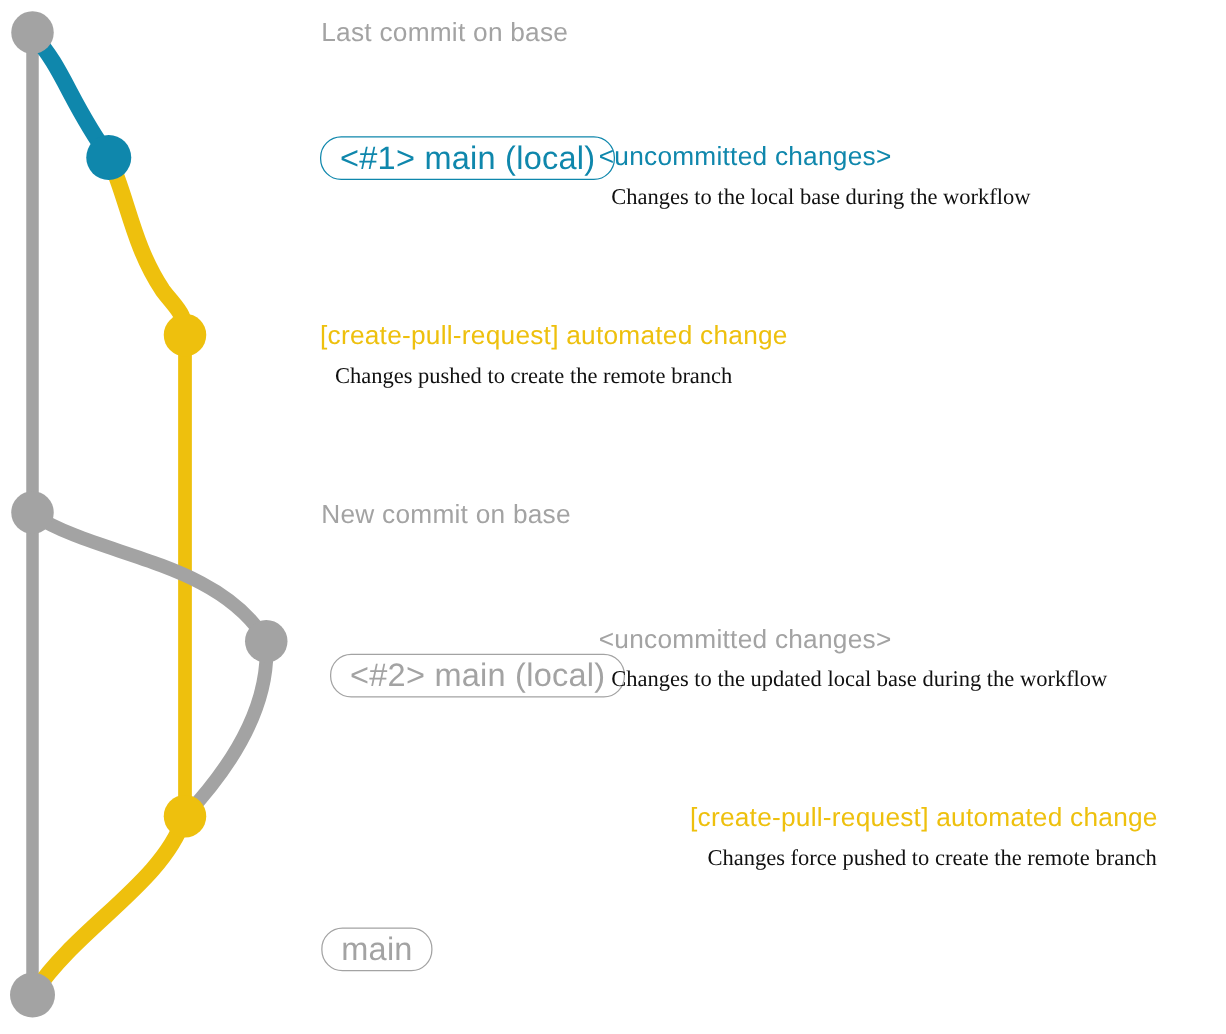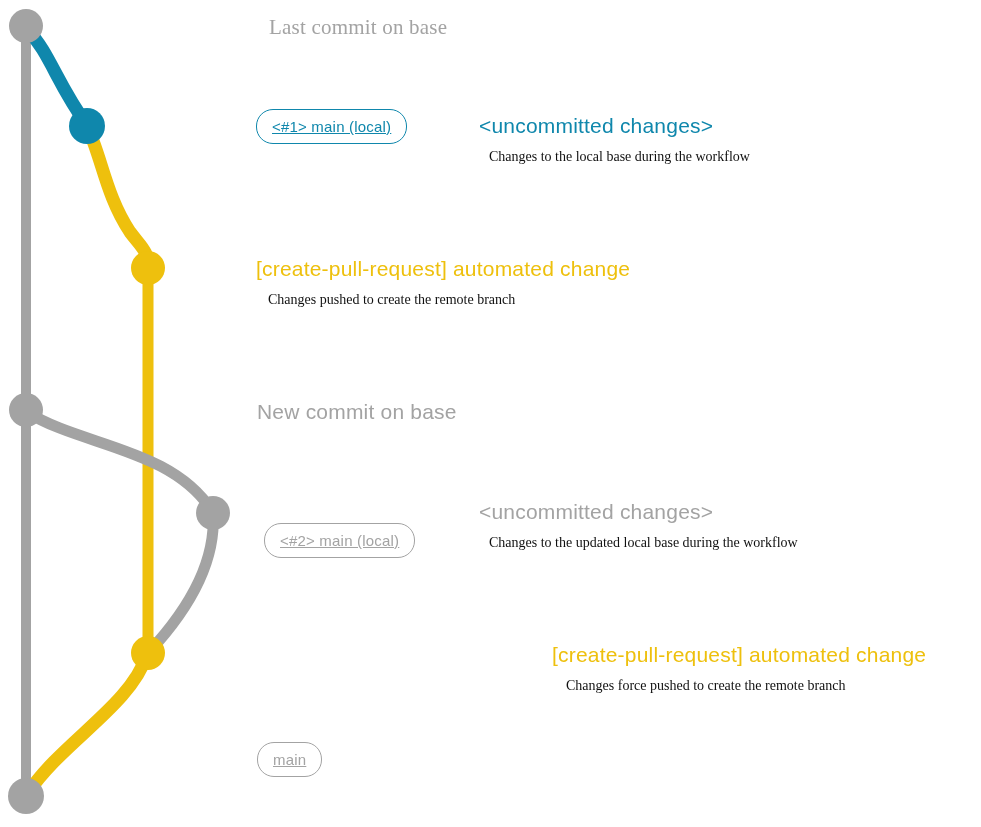--- a/index.html
+++ b/index.html
@@ -11,33 +11,32 @@
     font-family: "Liberation Sans", sans-serif;
     overflow: hidden;
   }
   .abs { position: absolute; white-space: nowrap; }
   .sans-title { font-size: 21px; line-height: 26px; letter-spacing: 0.2px; }
   .gray   { color: var(--gray); }
   .blue   { color: var(--blue); }
   .yellow { color: var(--yellow); }
   .serif-note {
     font-family: "Liberation Serif", serif;
-    font-size: 14px;
+    font-size: 18px;
     line-height: 22px;
     color: var(--ink);
   }
   .badge {
     display: inline-block;
-    font-size: 15px;
+    font-size: 26px;
     line-height: 25px;
     padding: 4px 15px;
     border: 1.5px solid;
     border-radius: 17px;
     letter-spacing: 0.2px;
-    text-decoration: underline;
   }
   .badge.gray   { border-color: var(--gray); }
   .badge.blue   { border-color: var(--blue); }
   .badge.yellow { border-color: var(--yellow); }
   svg .round { stroke-linecap: round; fill: none; }
 </style>
 </head>
 <body>
 
 <div class="stage">
@@ -60,21 +59,21 @@
 
     <circle cx="26" cy="26" r="17" fill="var(--gray)"></circle>
     <circle cx="87" cy="126" r="18" fill="var(--blue)"></circle>
     <circle cx="148" cy="268" r="17" fill="var(--yellow)"></circle>
     <circle cx="26" cy="410" r="17" fill="var(--gray)"></circle>
     <circle cx="213" cy="513" r="17" fill="var(--gray)"></circle>
     <circle cx="148" cy="653" r="17" fill="var(--yellow)"></circle>
     <circle cx="26" cy="796" r="18" fill="var(--gray)"></circle>
   </svg>
 
-  <div class="abs sans-title gray" style="left:269px; top:14px;font-family:Liberation Serif, serif;">Last commit on base</div>
+  <div class="abs sans-title gray" style="left:257px; top:14px;">Last commit on base</div>
 
   <span class="abs badge blue" style="left:256px; top:109px;">&lt;#1&gt; main (local)</span>
   <div class="abs sans-title blue" style="left:479px; top:113px;">&lt;uncommitted changes&gt;</div>
   <div class="abs serif-note" style="left:489px; top:146px;">Changes to the local base during the workflow</div>
 
   <div class="abs sans-title yellow" style="left:256px; top:256px;">[create-pull-request] automated change</div>
   <div class="abs serif-note" style="left:268px; top:289px;">Changes pushed to create the remote branch</div>
 
   <div class="abs sans-title gray" style="left:257px; top:399px;">New commit on base</div>
 

